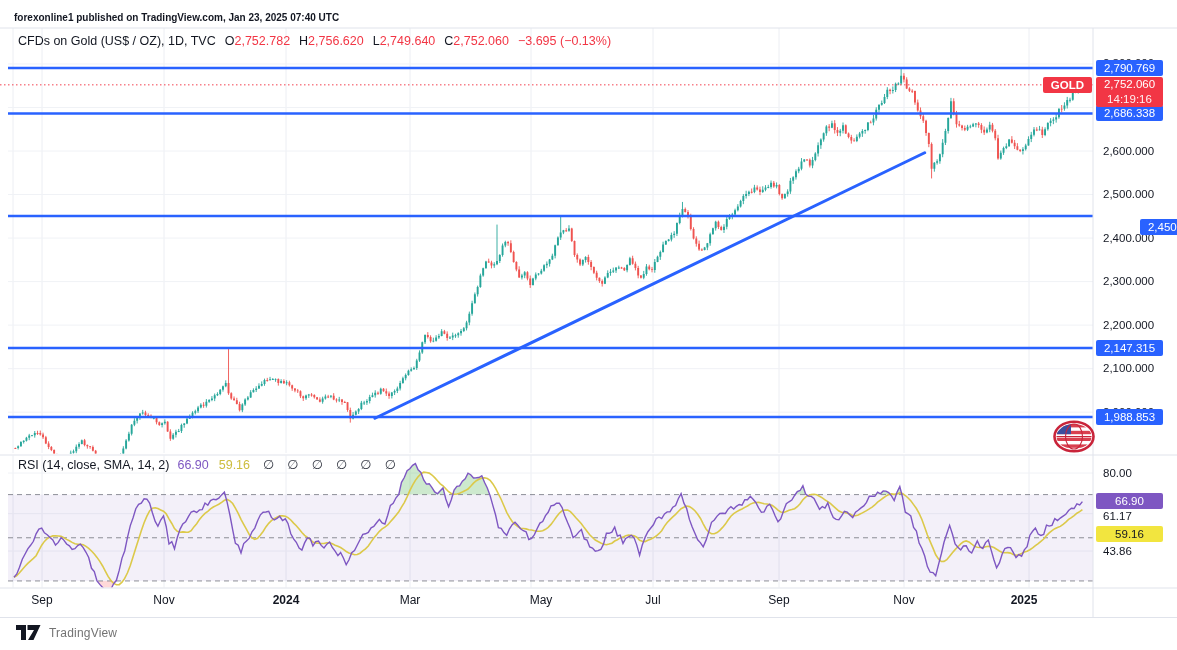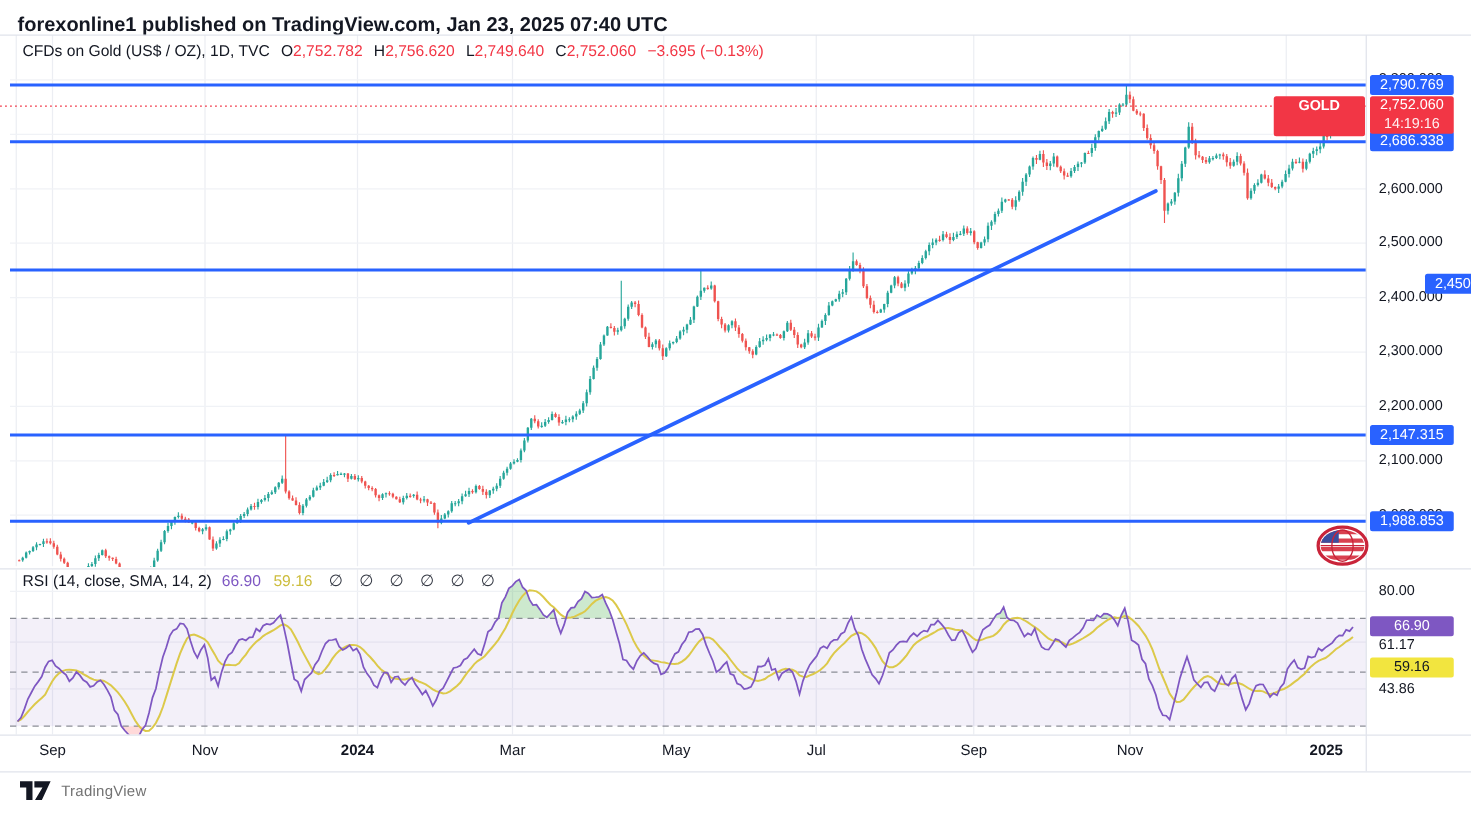--- a/index.html
+++ b/index.html
@@ -1,39 +1,39 @@
 <!DOCTYPE html>
 <html><head>
 <meta charset="utf-8">
 <style>
   *{box-sizing:border-box}
   html,body{margin:0;padding:0;background:#fff;width:1177px;height:650px;overflow:hidden;
     font-family:"Liberation Sans","DejaVu Sans",sans-serif;color:#131722;-webkit-font-smoothing:antialiased}
   .abs{position:absolute}
-  #publish{left:14px;top:12px;font-size:16px;font-weight:700;white-space:nowrap}
+  #publish{left:14px;top:12px;font-size:10px;font-weight:700;white-space:nowrap}
   #legend{left:18px;top:34px;font-size:12.5px;white-space:nowrap;z-index:5}
   #legend .sym{color:#131722}
   #legend .pair{margin-left:9px}
   #legend .k{color:#131722}
   #legend .v{color:#f23645}
   #legend .chg{color:#f23645;margin-left:9px}
   #rsiLegend{left:18px;top:457px;font-size:12.5px;white-space:nowrap;z-index:5}
   #rsiLegend .val{color:#7e57c2;margin-left:8px}
   #rsiLegend .sma{color:#cdbd3d;margin-left:10px}
   #rsiLegend .nul{color:#363a45;margin-left:13px;font-size:13px}
   .ax-label{position:absolute;left:1103px;font-size:11.5px;color:#131722;line-height:13px;white-space:nowrap;z-index:2}
   .ax-badge{position:absolute;left:1096px;width:67px;border-radius:2px;color:#fff;font-size:11.5px;
     text-align:center;height:16px;line-height:16px;z-index:3;white-space:nowrap}
   .b-blue{background:#2962ff}
   .b-red{background:#f23645}
   .b-purple{background:#7e57c2}
   .b-yellow{background:#f2e53f;color:#131722}
   #curPrice{height:30px;line-height:15px;z-index:4}
-  #goldBadge{position:absolute;right:85px;top:77px;height:32px;line-height:16px;background:#f23645;color:#fff;
-    font-size:11.5px;font-weight:700;padding:0 20px;border-radius:2px;z-index:4}
+  #goldBadge{position:absolute;right:85px;top:77px;height:16px;line-height:16px;background:#f23645;color:#fff;
+    font-size:11.5px;font-weight:700;padding:0 8px;border-radius:2px;z-index:4}
   .t-label{position:absolute;transform:translateX(-50%);font-size:12px;color:#131722;top:593px;z-index:2}
   .t-bold{font-weight:700}
   #footer{left:16px;top:624px;display:flex;align-items:center;gap:8px;z-index:5}
   #footerText{font-size:12px;font-weight:400;color:#737373;letter-spacing:.2px}
   #econLogo{left:1052px;top:420px;z-index:2}
   svg{display:block}
 </style>
 </head>
 <body>
 
@@ -150,21 +150,21 @@
   </div>
 <div id="timeAxis">
     <div class="t-label" style="left: 42px;">Sep</div>
     <div class="t-label" style="left: 164px;">Nov</div>
     <div class="t-label t-bold" style="left: 286px;">2024</div>
     <div class="t-label" style="left: 410px; text-align: center;">Mar</div>
     <div class="t-label" style="left: 531px; padding-left: 20px;">May</div>
     <div class="t-label" style="left: 653px;">Jul</div>
     <div class="t-label" style="left: 779px;">Sep</div>
     <div class="t-label" style="left: 904px;">Nov</div>
-    <div class="t-label t-bold" style="left: 1061px;">2025</div>
+    <div class="t-label t-bold" style="left: 1024px;">2025</div>
   </div>
 
 <div id="econLogo" class="abs">
   <svg width="44" height="33" viewBox="0 0 44 33">
     <defs>
         <clipPath id="ec">
           <ellipse cx="22" cy="16.5" rx="17.5" ry="12.5"></ellipse>
         </clipPath>
       </defs>
     <ellipse cx="22" cy="16.5" rx="19.5" ry="14.8" fill="#fff" stroke="#c9243a" stroke-width="2.6"></ellipse>

